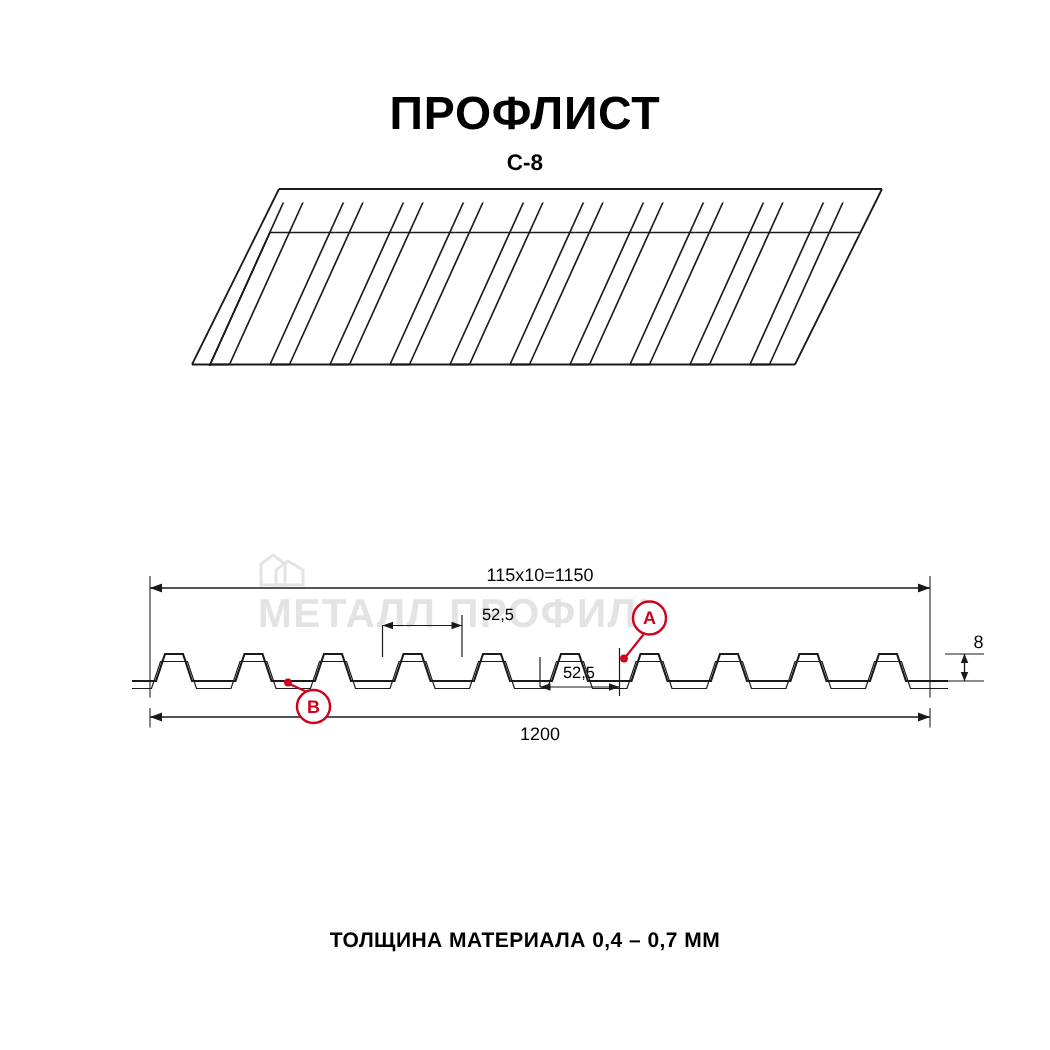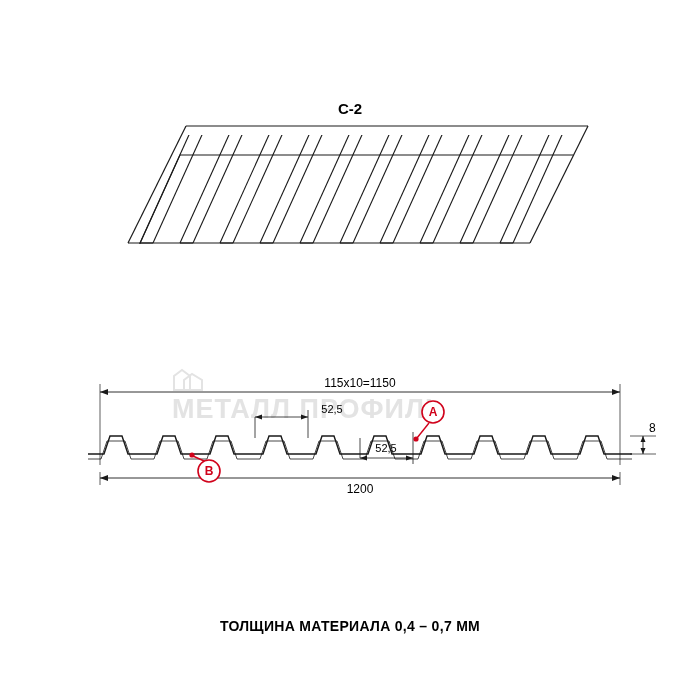--- a/index.html
+++ b/index.html
@@ -94,21 +94,22 @@
     font-size: 12px;
     font-weight: bold;
     fill: #d0021b;
   }
 </style>
 </head>
 <body>
 
 <div class="page">
 
-  <div class="subtitle">С-2</div>
+  <div class="title">ПРОФЛИСТ</div>
+  <div class="subtitle">С-8</div>
 
   <div class="wm wm-1">
     <svg width="34" height="26" viewBox="0 0 34 26" aria-hidden="true">
       <path d="M2 22 L2 8 L10 2 L18 8 L18 22 Z" fill="none" stroke="#e3e3e3" stroke-width="2"></path>
       <path d="M12 22 L12 12 L20 6 L30 12 L30 22 Z" fill="none" stroke="#e3e3e3" stroke-width="2"></path>
     </svg><span>МЕТАЛЛ ПРОФИЛЬ</span>
   </div>
   <div class="wm wm-2">
     <svg width="34" height="26" viewBox="0 0 34 26" aria-hidden="true">
       <path d="M2 22 L2 8 L10 2 L18 8 L18 22 Z" fill="none" stroke="#e3e3e3" stroke-width="2"></path>

